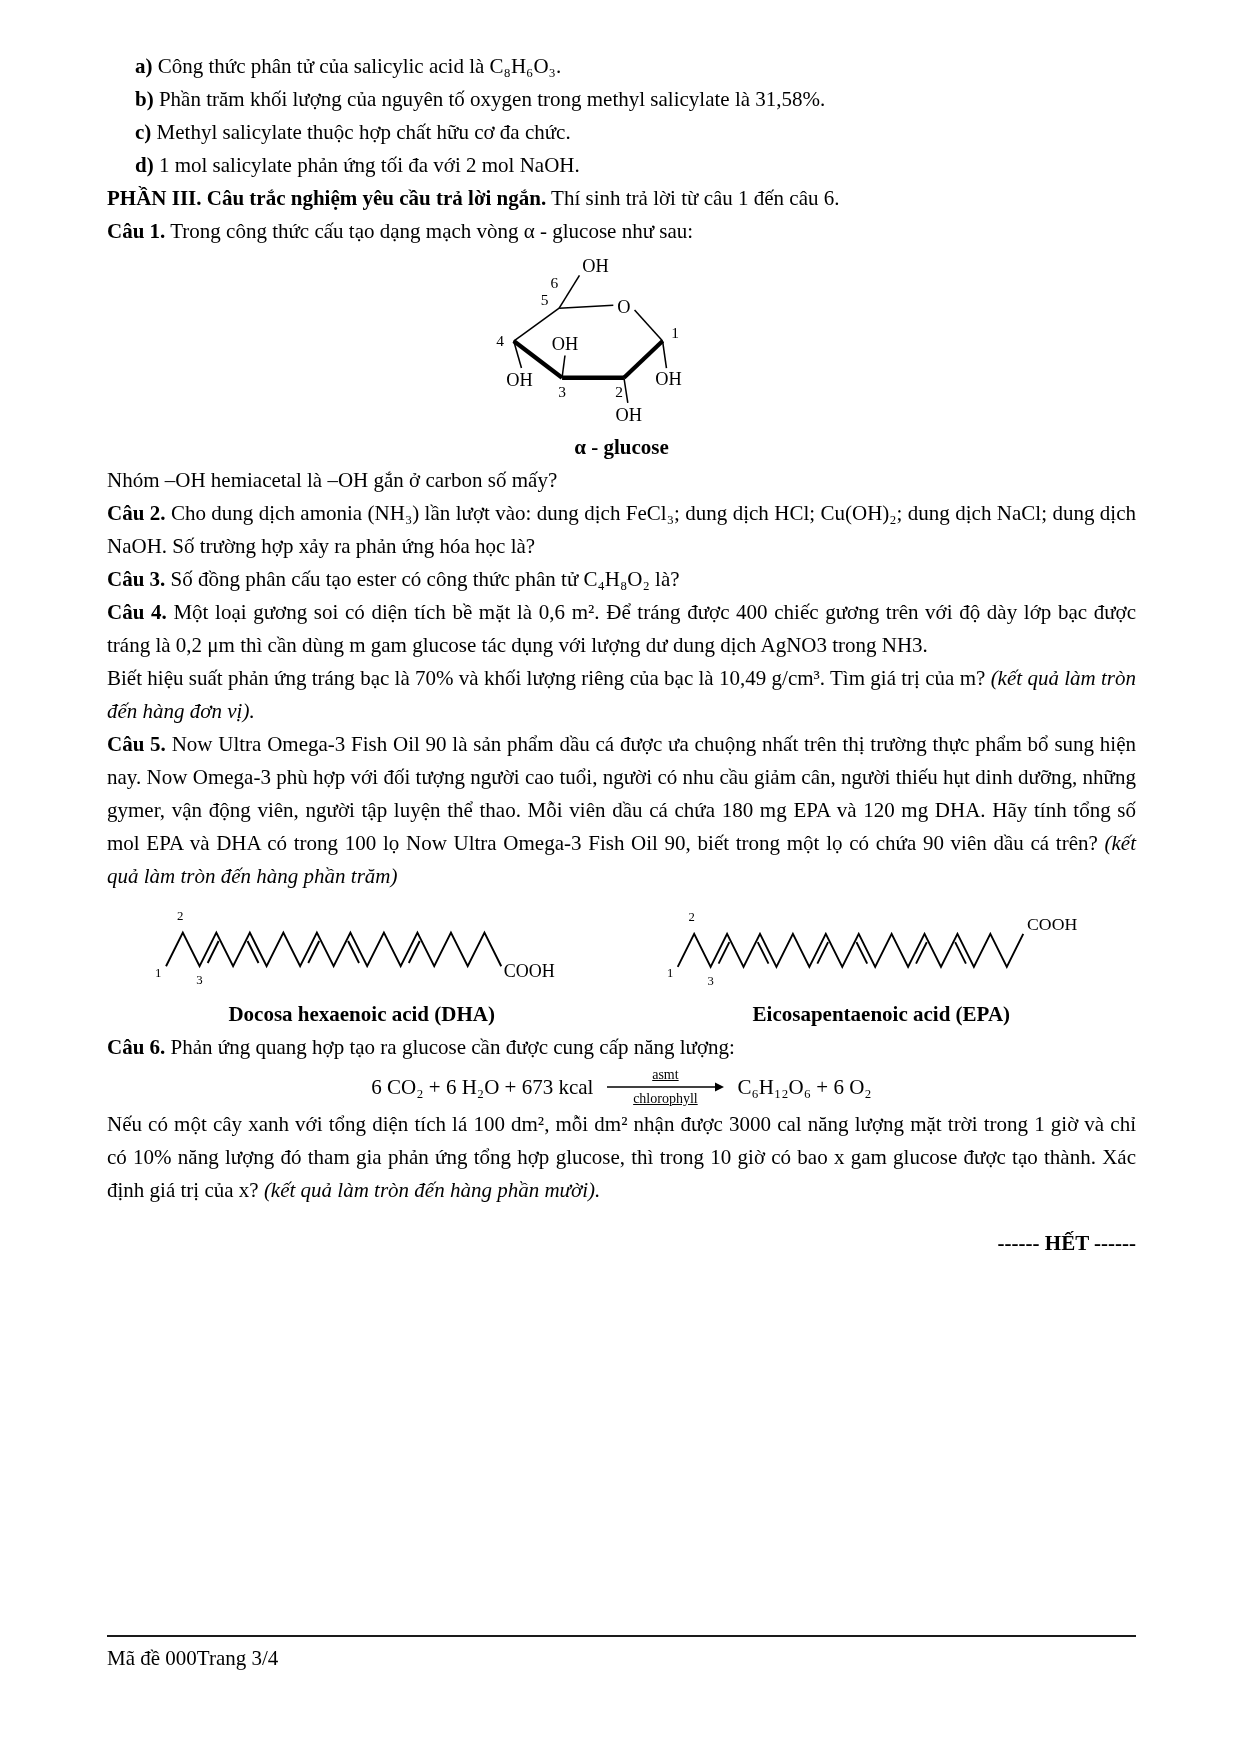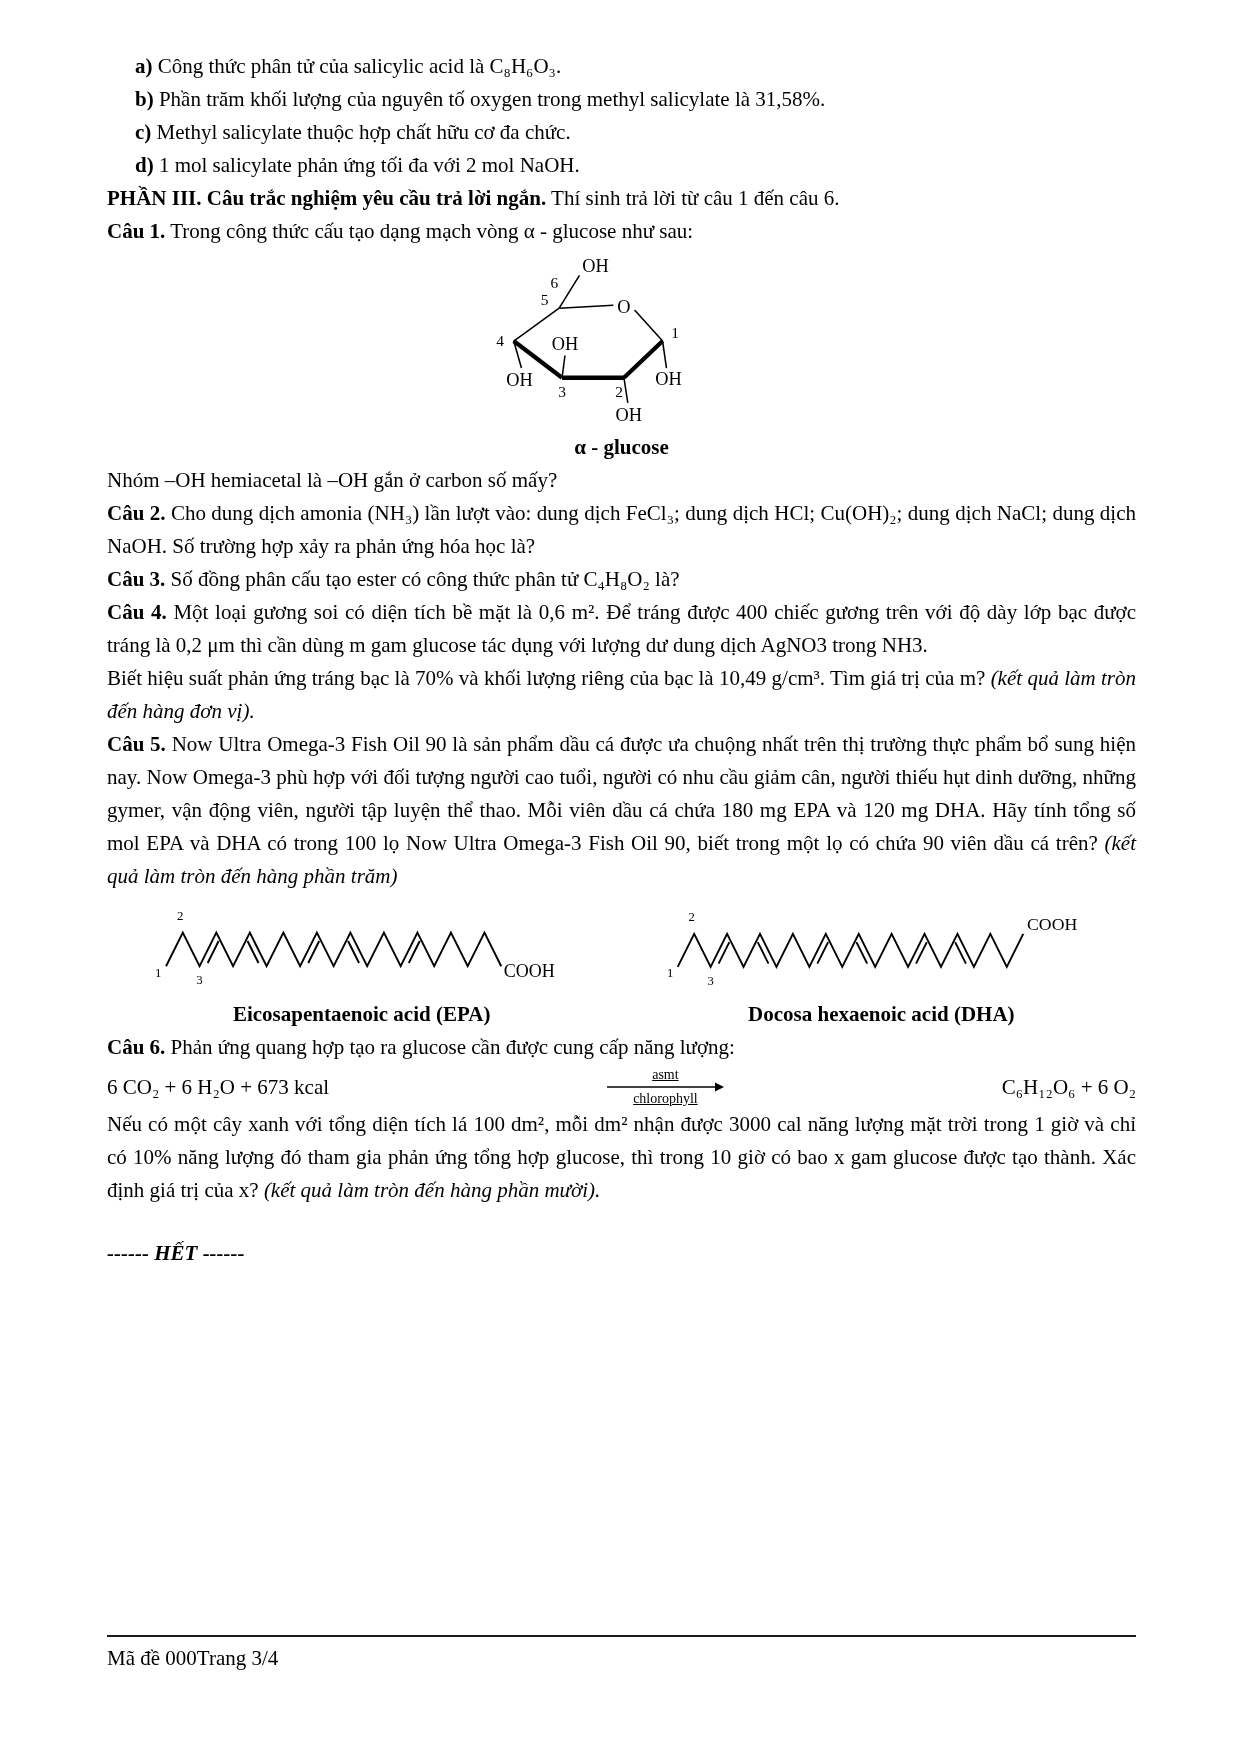--- a/index.html
+++ b/index.html
@@ -14,24 +14,24 @@
   b{font-weight:bold;}
   i{font-style:italic;}
   .caption{text-align:center;font-weight:bold;}
   .figure{text-align:center;margin:4px 0 0 0;line-height:0;}
   .figure svg{display:inline-block;}
   svg text{font-family:"Liberation Serif","DejaVu Serif",serif;fill:#000;}
   .structures{display:flex;justify-content:space-between;align-items:flex-end;margin-top:6px;}
   .structure{width:49.5%;text-align:center;line-height:0;}
   .struct-captions{display:flex;justify-content:space-between;margin-top:2px;}
   .struct-captions .caption{width:49.5%;}
-  .equation{display:flex;justify-content:space-between;align-items:center;gap:24px;margin:4px 0 2px 0;}
+  .equation{display:flex;justify-content:center;align-items:center;gap:8px;margin:4px 0 2px 0;}
   .arrow-stack{display:inline-flex;flex-direction:column;align-items:center;line-height:14px;font-size:14px;margin:0 4px;text-decoration:underline;}
   .arrow-stack svg{display:block;margin:-1px 0;}
-  .end-mark{text-align:left;font-weight:bold;font-style:italic;margin-top:30px;}
+  .end-mark{text-align:right;font-weight:bold;margin-top:20px;}
   .footer{position:absolute;left:107px;right:105px;bottom:80px;}
   .footer-rule{border-top:2.5px solid #1a1a1a;}
   .footer-row{display:flex;justify-content:flex-start;padding-top:5px;}
 </style>
 </head>
 <body>
 
 <div class="page">
 
   <p class="stmt">
@@ -147,22 +147,22 @@
         <line x1="202.3" y1="49.5" x2="210.8" y2="32.5" stroke="#000" stroke-width="1.5"></line>
         <line x1="233.2" y1="32.5" x2="241.7" y2="49.5" stroke="#000" stroke-width="1.5"></line>
         <text x="8" y="60" font-size="10" text-anchor="middle">1</text>
         <text x="25" y="16" font-size="10" text-anchor="middle">2</text>
         <text x="40" y="66" font-size="10" text-anchor="middle">3</text>
         <text x="290" y="23" font-size="14" text-anchor="start">COOH</text>
       </svg>
     </div>
   </div>
   <div class="struct-captions">
+    <div class="caption">Docosa hexaenoic acid (DHA)</div>
     <div class="caption">Eicosapentaenoic acid (EPA)</div>
-    <div class="caption">Docosa hexaenoic acid (DHA)</div>
   </div>
 
   <p>
     <b>Câu 6.</b>
     <span>Phản ứng quang hợp tạo ra glucose cần được cung cấp năng lượng:</span>
   </p>
 
   <div class="equation">
     <span>6 CO₂ + 6 H₂O + 673 kcal</span>
     <span class="arrow-stack">

